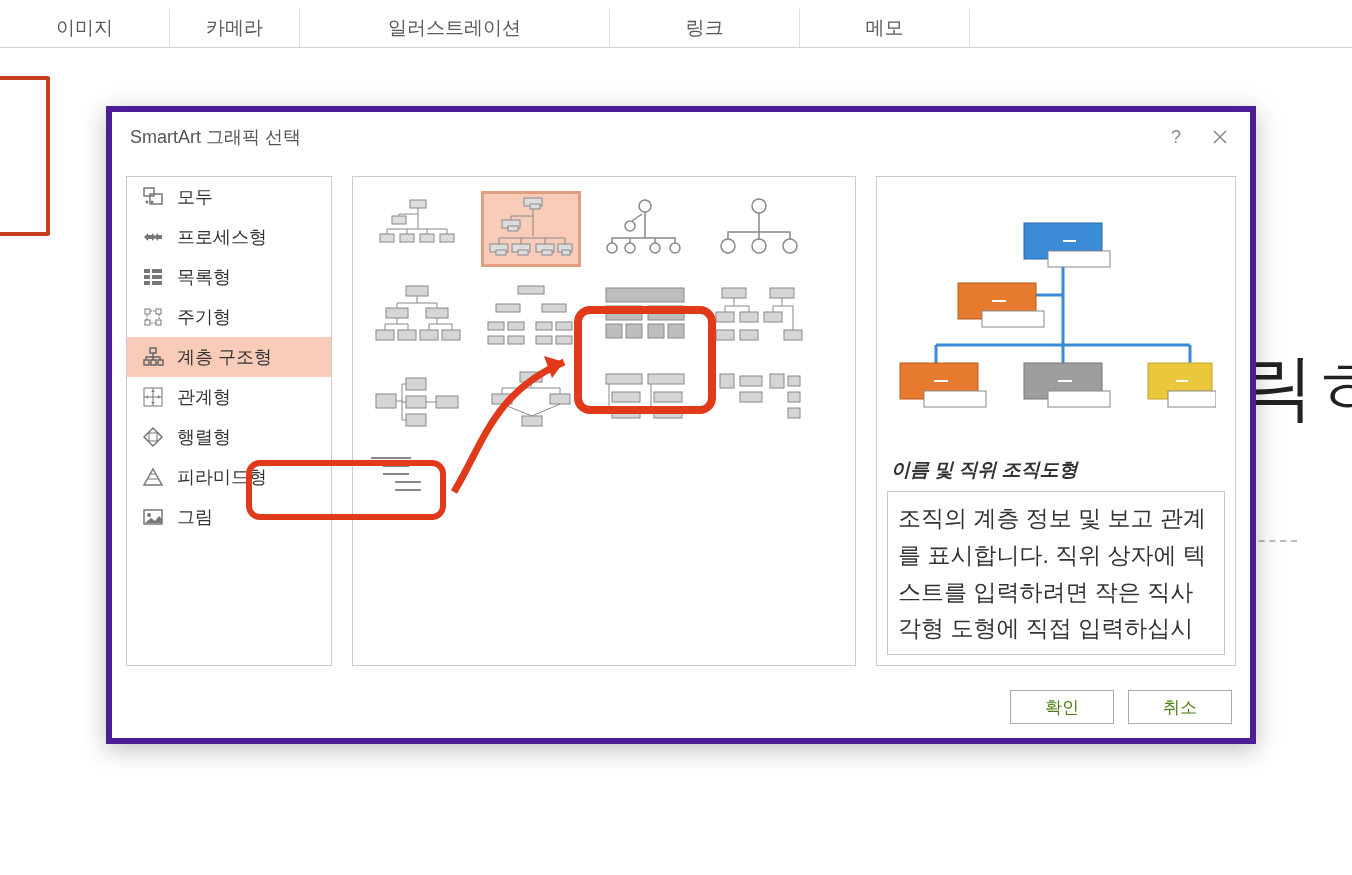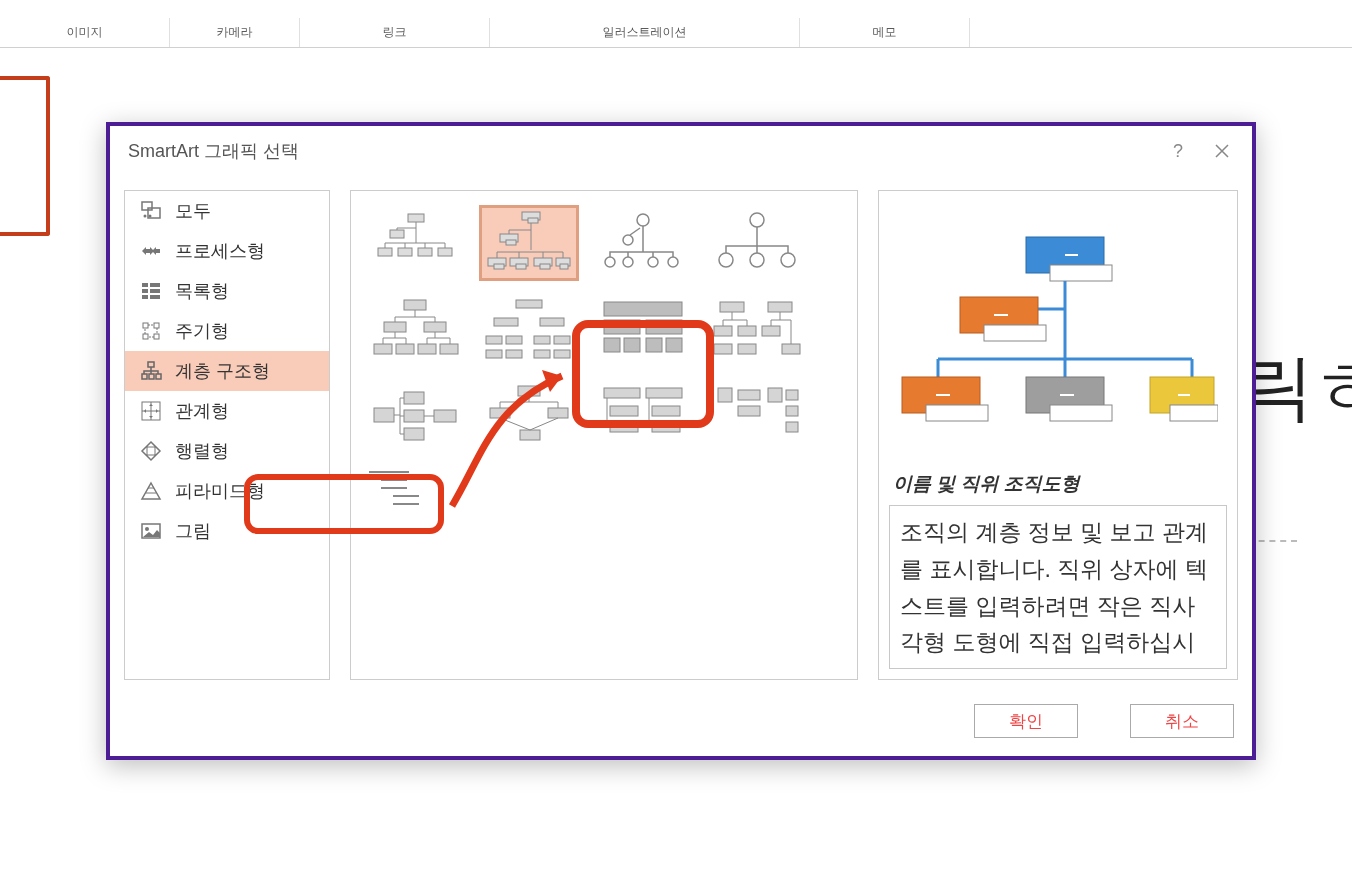--- a/index.html
+++ b/index.html
@@ -18,21 +18,21 @@
   display: flex;
   align-items: flex-end;
   height: 48px;
   border-bottom: 1px solid #d0d0d0;
   background: #fff;
 }
 .ribbon-group {
   flex: 0 0 auto;
   text-align: center;
   color: #5a5a5a;
-  font-size: 12px;
+  font-size: 19px;
   padding: 6px 0 6px 0;
   border-right: 1px solid #e0e0e0;
 }
 
 
 .slide-thumb {
   position: absolute;
   left: 0;
   top: 76px;
   width: 50px;
@@ -58,25 +58,25 @@
   top: 540px;
   width: 60px;
   height: 10px;
   border-top: 2px dashed #bbb;
 }
 
 
 .dialog {
   position: absolute;
   left: 106px;
-  top: 122px;
+  top: 106px;
   width: 1150px;
   height: 638px;
   background: #fff;
-  border: 4px solid #4c1d95;
+  border: 6px solid #4c1d95;
   box-shadow: 0 6px 24px rgba(0,0,0,0.25);
 }
 .dialog-titlebar {
   height: 50px;
   display: flex;
   align-items: center;
   padding: 0 8px 0 18px;
   color: #555;
   font-size: 18px;
 }
@@ -239,33 +239,32 @@
   justify-content: flex-end;
   gap: 14px;
   padding: 10px 18px 10px 18px;
 }
 .btn {
   min-width: 104px;
   height: 34px;
   border: 1px solid #aaa;
   background: #fff;
   font-size: 17px;
-  color: #ef4444;
+  color: #4d7c0f;
   cursor: pointer;
-  margin-left: 38px;
 }
 </style>
 </head>
 <body>
 
 <div class="ribbon">
   <div class="ribbon-group" style="width:170px"><span>이미지</span></div>
   <div class="ribbon-group" style="width:130px"><span>카메라</span></div>
+  <div class="ribbon-group" style="width:310px"><span>일러스트레이션</span></div>
   <div class="ribbon-group" style="width:190px"><span>링크</span></div>
-  <div class="ribbon-group" style="width:310px"><span>일러스트레이션</span></div>
   <div class="ribbon-group" style="width:170px"><span>메모</span></div>
 </div>
 
 <div class="slide-thumb"></div>
 
 <div class="bg-text">릭ㅎ</div>
 <div class="bg-placeholder"></div>
 
 <div class="dialog">
   <div class="dialog-titlebar">

